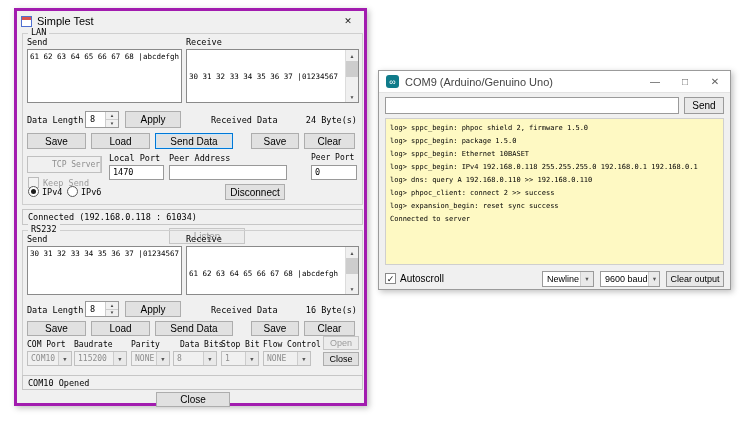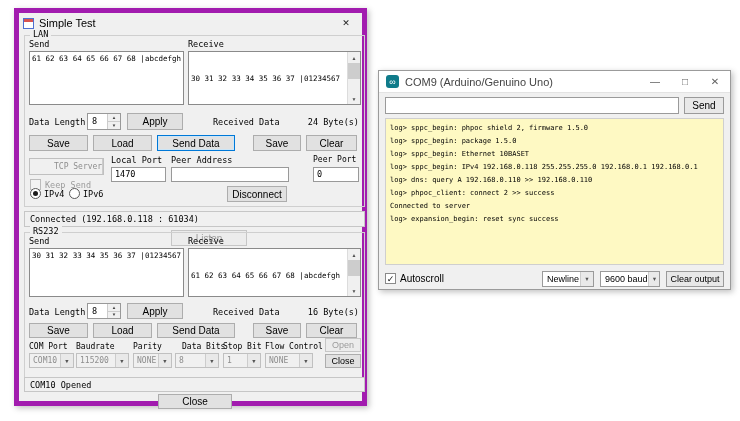--- a/index.html
+++ b/index.html
@@ -1,21 +1,21 @@
 <!DOCTYPE html>
 <html><head>
 <meta charset="utf-8">
 <style>
   * { margin:0; padding:0; box-sizing:border-box; }
   html,body { width:740px; height:421px; background:#ffffff; overflow:hidden;
               font-family:"Liberation Sans", sans-serif; }
   #canvas { position:relative; width:740px; height:421px; background:#fff; }
 
   .w { position:absolute; background:#f0f0f0; }
-  #simple-test { left:14px; top:8px; width:353px; height:398px; border:5px solid #a21caf; box-shadow:2px 2px 6px rgba(0,0,0,.25); }
+  #simple-test { left:14px; top:8px; width:353px; height:398px; border:3px solid #a21caf; box-shadow:2px 2px 6px rgba(0,0,0,.25); }
   #serial-monitor { left:378px; top:70px; width:353px; height:220px; border:1px solid #9b9b9b; box-shadow:2px 2px 6px rgba(0,0,0,.25); }
 
   .tb { position:relative; height:20px; display:flex; align-items:center; padding-left:4px; }
   .tb .title { font-size:11px; color:#000; margin-left:5px; }
   .tbx { width:32px; height:100%; margin-left:auto; display:flex; align-items:center; justify-content:center; font-size:9px; color:#222; }
   .st-icon { width:11px; height:11px; border:1px solid #4f6fd0; background:#fff; position:relative; flex:0 0 auto; }
   .st-icon i { position:absolute; left:0; top:0; right:0; height:3px; background:#d9534f; display:block; }
 
   .grp { position:absolute; border:1px solid #cfcfcf; }
   .glabel { position:absolute; top:-7px; left:5px; background:#f0f0f0; padding:0 3px;
@@ -259,22 +259,22 @@
       <div class="sm-send">Send</div>
     </div>
 
     <div class="sm-log">
       <div>log&gt; sppc_begin: phpoc shield 2, firmware 1.5.0</div>
       <div>log&gt; sppc_begin: package 1.5.0</div>
       <div>log&gt; sppc_begin: Ethernet 10BASET</div>
       <div>log&gt; sppc_begin: IPv4 192.168.0.118 255.255.255.0 192.168.0.1 192.168.0.1</div>
       <div>log&gt; dns: query A 192.168.0.110 &gt;&gt; 192.168.0.110</div>
       <div>log&gt; phpoc_client: connect 2 &gt;&gt; success</div>
+      <div>log&gt; expansion_begin: reset sync success</div>
       <div>Connected to server</div>
-      <div>log&gt; expansion_begin: reset sync success</div>
     </div>
 
     <div class="sm-row" style="top:199px;height:17px;">
       <div class="chk" style="position:static;">
         <span class="box">✓</span>
         <span class="clbl" style="font-family:'Liberation Sans',sans-serif;font-size:10px;">Autoscroll</span>
       </div>
       <div class="sm-combo" style="margin-left:auto;width:52px;">
         <span>Newline</span>
         <span class="carr">▼</span>

